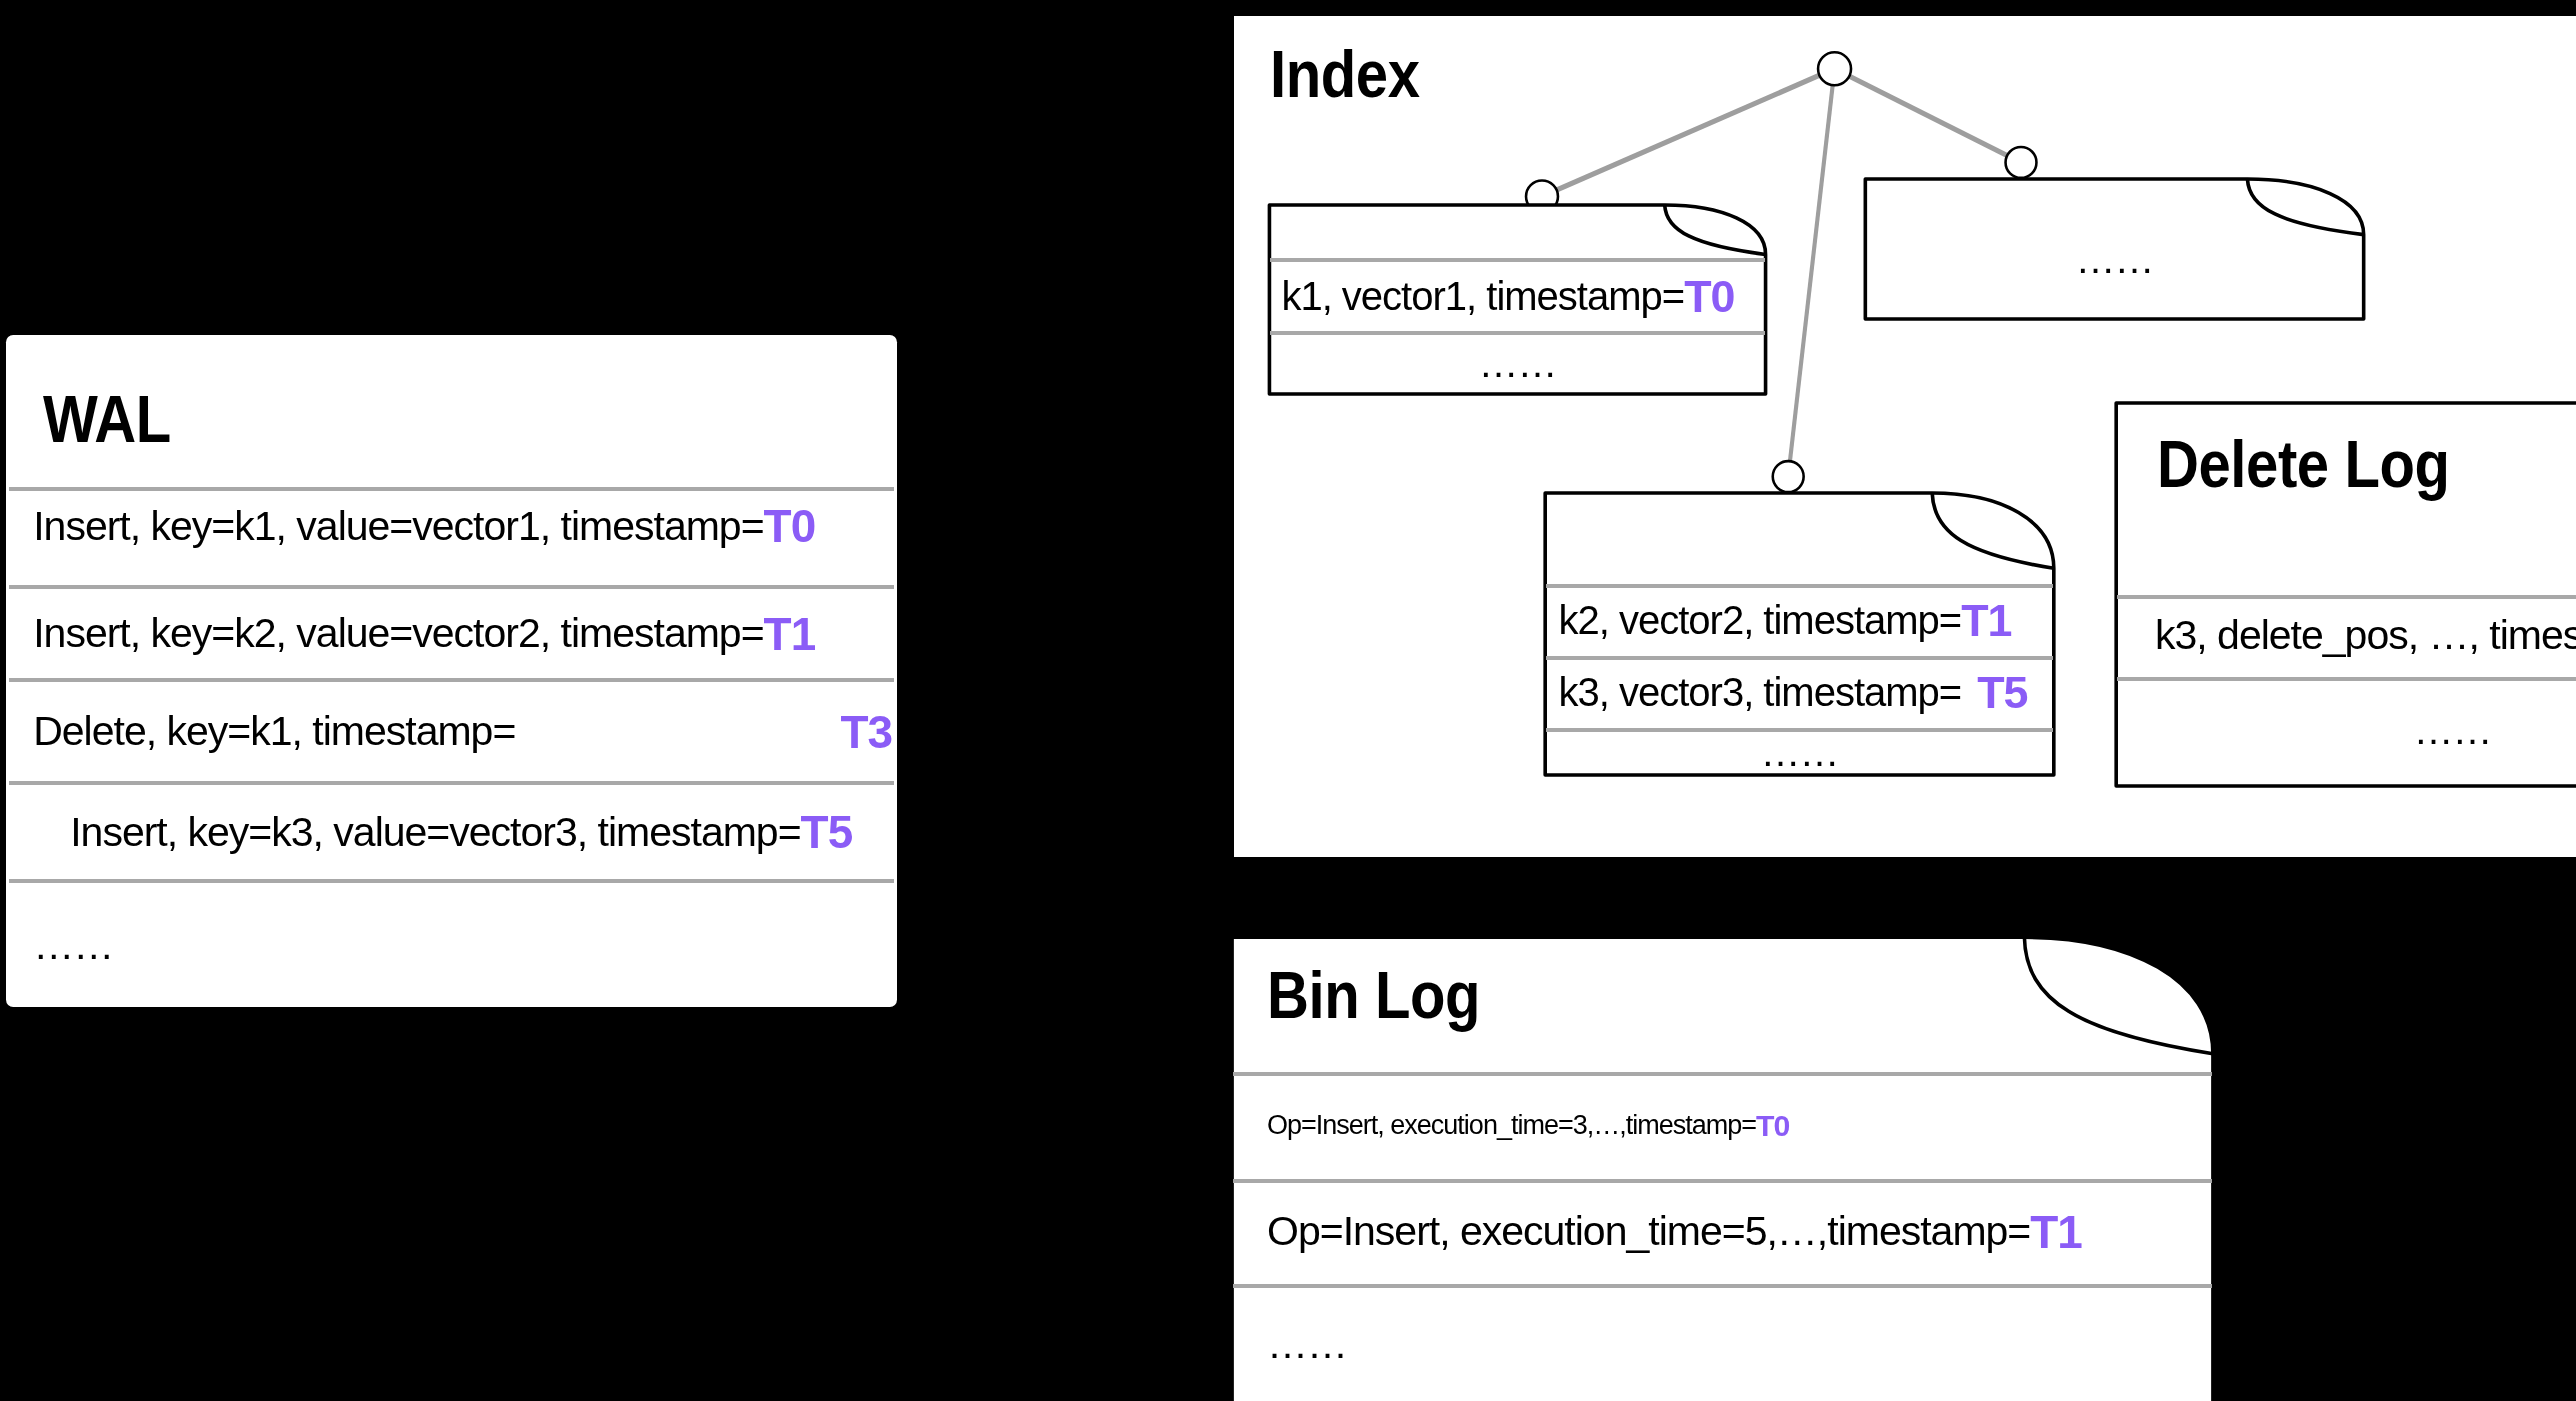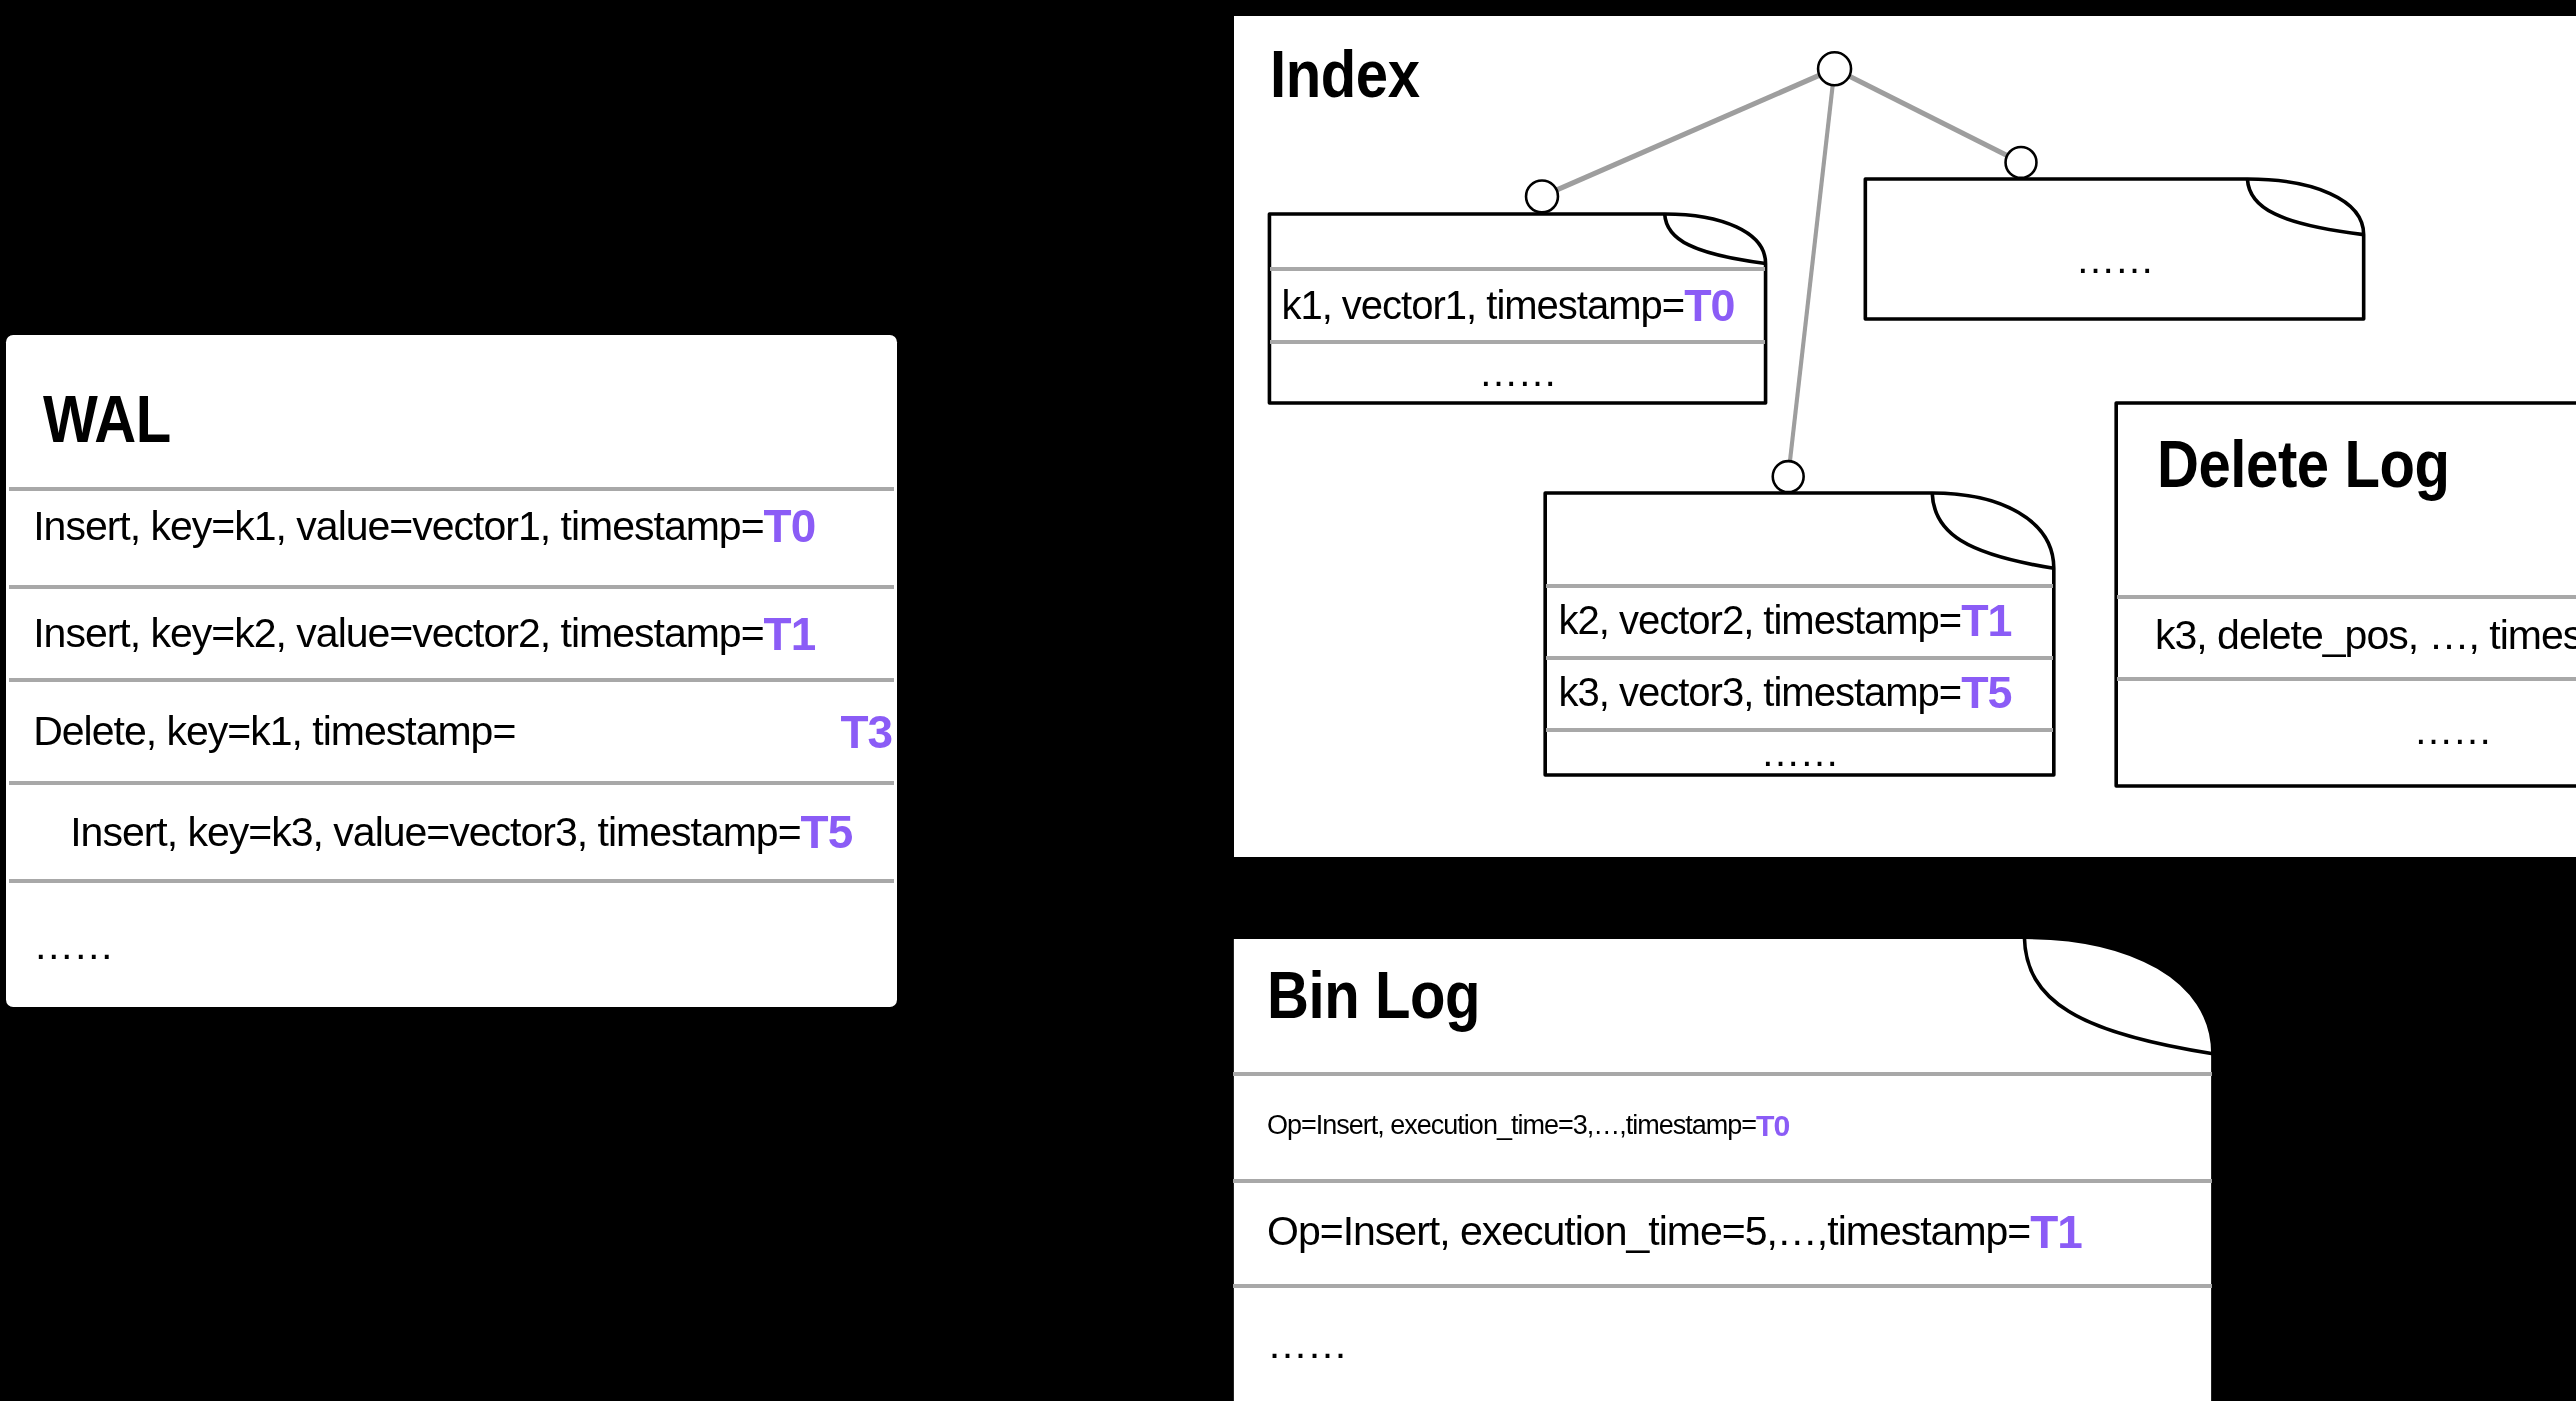--- a/index.html
+++ b/index.html
@@ -129,21 +129,21 @@
     <svg id="tree-layer" width="1574" height="845" viewBox="0 0 3056 1640">
       <line x1="1166" y1="102" x2="598" y2="350" stroke="#9e9e9e" stroke-width="10"></line>
       <line x1="1166" y1="102" x2="1528" y2="284" stroke="#9e9e9e" stroke-width="10"></line>
       <line x1="1166" y1="102" x2="1076" y2="894" stroke="#9e9e9e" stroke-width="8"></line>
       <circle cx="1166" cy="102" r="32" fill="#ffffff" stroke="#000000" stroke-width="5"></circle>
       <circle cx="598" cy="350" r="31" fill="#ffffff" stroke="#000000" stroke-width="5"></circle>
       <circle cx="1528" cy="284" r="30" fill="#ffffff" stroke="#000000" stroke-width="5"></circle>
       <circle cx="1076" cy="894" r="30" fill="#ffffff" stroke="#000000" stroke-width="5"></circle>
     </svg>
 
-    <div class="file" style="left:33px; top:196px; width:501px; height:249px;">
+    <div class="file" style="left:33px; top:187px; width:501px; height:249px;">
       <svg class="shape" width="501" height="193" viewBox="0 0 972 375">
         <path d="M4 4 L772 4 C882 4 968 39 968 100 L968 371 L4 371 Z" fill="#ffffff" stroke="#000000" stroke-width="7" stroke-linejoin="round"></path>
         <path d="M772 4 C775 54 828 82 968 100" fill="none" stroke="#000000" stroke-width="7"></path>
       </svg>
       <div class="filerow-layer">
         <div class="sep" style="top:55px;"></div>
         <div class="row" style="top:59px; height:69px; padding-left:14.4px;">
           <span>k1, vector1, timestamp=</span>
             <span class="hl">T0</span>
         </div>
@@ -171,21 +171,21 @@
         <path d="M4 4 L755 4 C887 4 991 56 991 150 L991 551 L4 551 Z" fill="#ffffff" stroke="#000000" stroke-width="7" stroke-linejoin="round"></path>
         <path d="M755 4 C758 82 822 123 991 150" fill="none" stroke="#000000" stroke-width="7"></path>
       </svg>
       <div class="filerow-layer">
         <div class="sep" style="top:93px;"></div>
         <div class="row" style="top:97px; height:64px; padding-left:15.5px;">
           <span>k2, vector2, timestamp=</span>
             <span class="hl">T1</span>
         </div>
         <div class="sep" style="top:165px;"></div>
-        <div class="row" style="top:169px; height:64px; padding-left:15.5px;">
+        <div class="row" style="top:169px; height:64px; padding-left:15.5px;gap:16px;">
           <span>k3, vector3, timestamp=</span>
             <span class="hl">T5</span>
         </div>
         <div class="sep" style="top:237px;"></div>
         <div class="row centered" style="top:241px; height:41px;">
           <span>……</span>
         </div>
       </div>
     </div>
 

